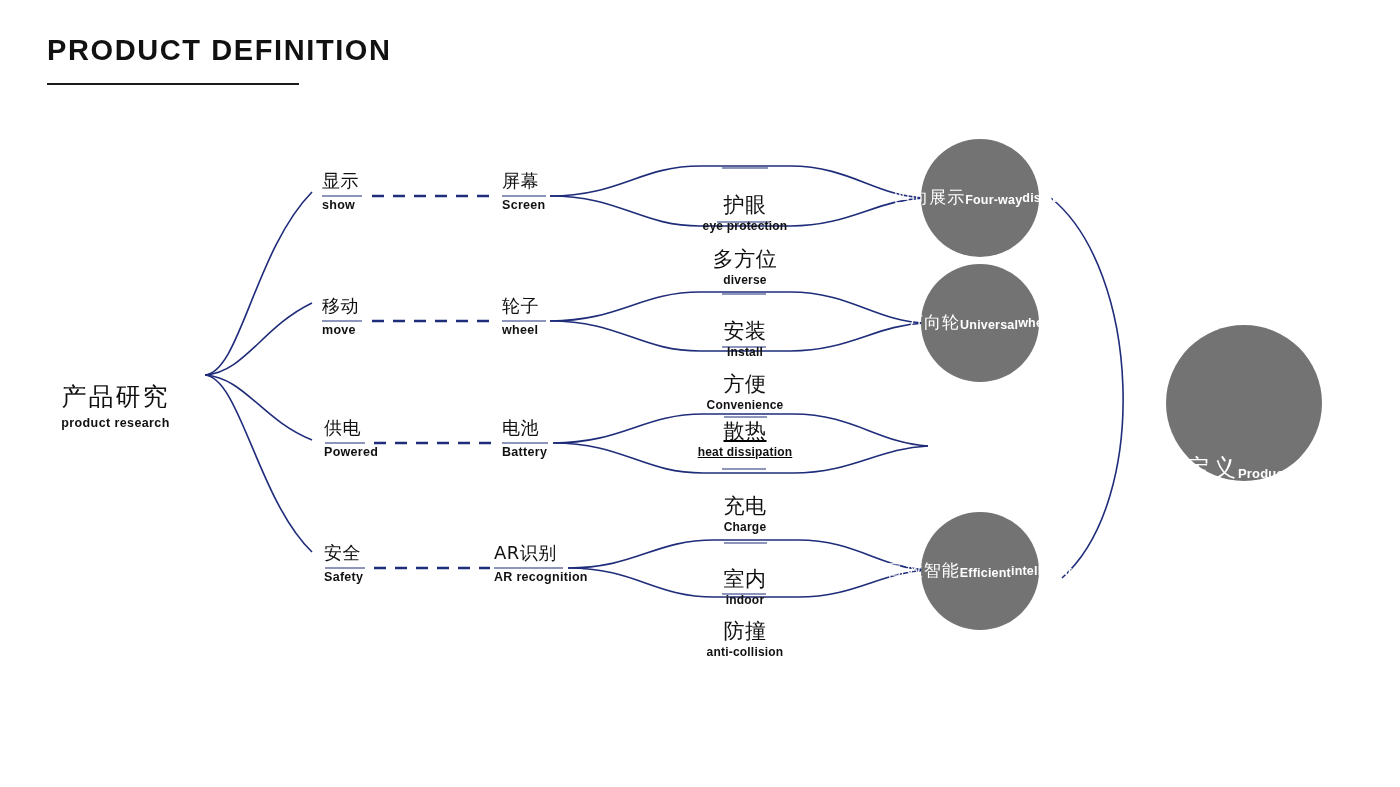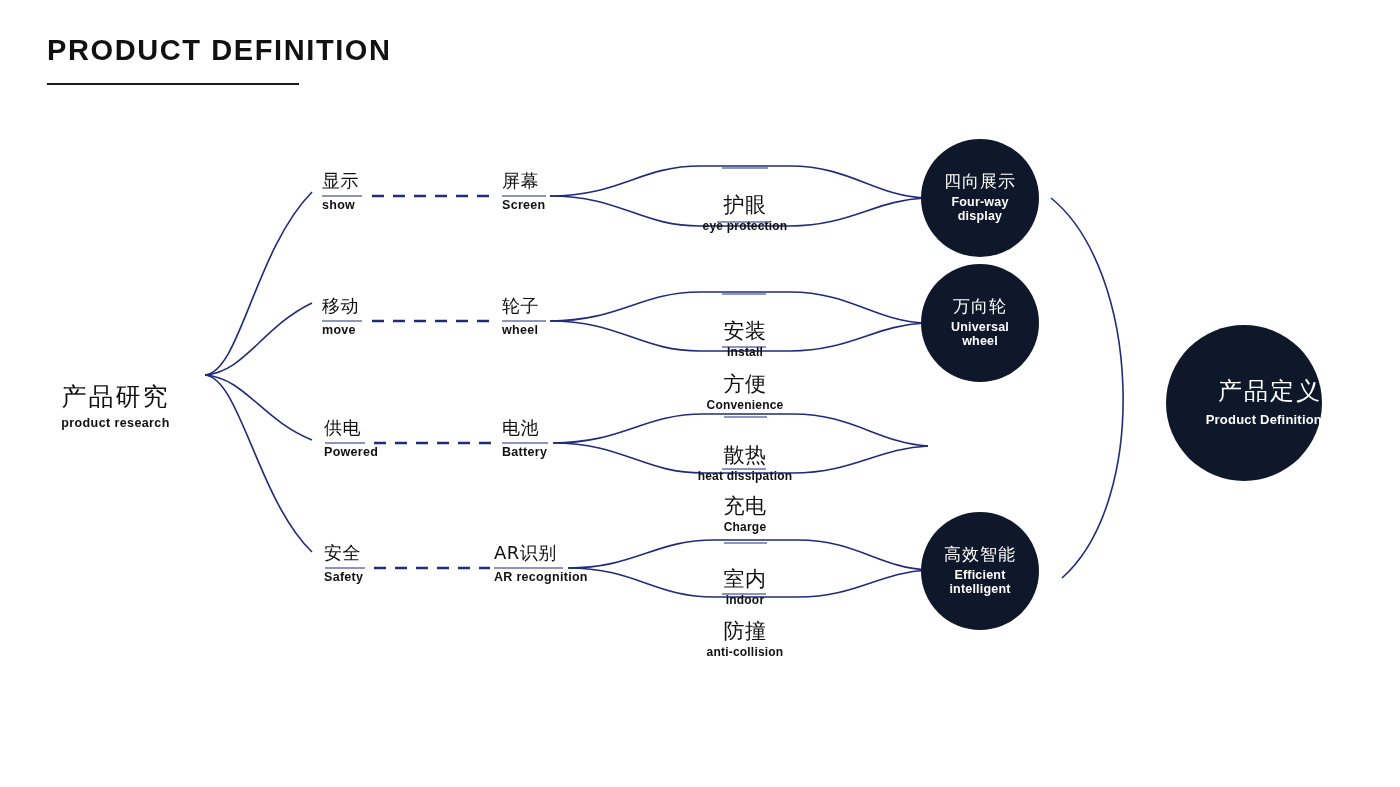--- a/index.html
+++ b/index.html
@@ -45,22 +45,22 @@
   .lv .en{font-size:12.5px;letter-spacing:.3px;margin-top:8px;}
 
   
   .leaf{position:absolute;text-align:center;}
   .leaf .cn{font-size:21px;letter-spacing:.5px;margin-top:48px;}
   .leaf .en{font-size:12px;letter-spacing:.2px;margin-top:4px;}
 
   
   .circle{
     position:absolute;border-radius:50%;
-    background:#0f172a;
-    display:flex;flex-direction:column;align-items:center;justify-content:center;
+    background:#737373;
+    display:flex;align-items:center;justify-content:center;
     text-align:center;
   }
   .circle .cn{color:#ffffff;font-size:17px;letter-spacing:1px;}
   .circle .en{color:#ffffff;font-size:12.5px;letter-spacing:.2px;margin-top:5px;}
   .circle.small{width:118px;height:118px;}
   .circle.big{width:156px;height:156px;align-items:flex-end;}
   .circle.big .cn{font-size:24px;letter-spacing:2px;}
   .circle.big .en{font-size:13px;margin-top:9px;}
 </style>
 </head>
@@ -133,20 +133,24 @@
   </div>
   <div class="lv" style="left:502px;top:172px;">
     <div class="cn">屏幕</div>
     <div class="en">Screen</div>
   </div>
   <div class="leaf" style="left:665px;top:146px;width:160px;">
     <div class="cn">护眼</div>
     <div class="en">eye protection</div>
   </div>
 
+  <div class="leaf" style="left:665px;top:200px;width:160px;">
+    <div class="cn">多方位</div>
+    <div class="en">diverse</div>
+  </div>
   <div class="circle small" style="left:921px;top:139px;">
     <div class="cn">四向展示</div>
     <div class="en">Four-way</div>
     <div class="en" style="margin-top:1px;">display</div>
   </div>
 
   <div class="lv" style="left:322px;top:297px;">
     <div class="cn">移动</div>
     <div class="en">move</div>
   </div>
@@ -169,21 +173,21 @@
   </div>
 
   <div class="lv" style="left:324px;top:419px;">
     <div class="cn">供电</div>
     <div class="en">Powered</div>
   </div>
   <div class="lv" style="left:502px;top:419px;">
     <div class="cn">电池</div>
     <div class="en">Battery</div>
   </div>
-  <div class="leaf" style="left:665px;top:396px;width:160px;">
+  <div class="leaf" style="left:665px;top:372px;width:160px;text-decoration:underline;">
     <div class="cn">散热</div>
     <div class="en">heat dissipation</div>
   </div>
   <div class="leaf" style="left:665px;top:447px;width:160px;">
     <div class="cn">充电</div>
     <div class="en">Charge</div>
   </div>
 
   <div class="lv" style="left:324px;top:544px;">
     <div class="cn">安全</div>

